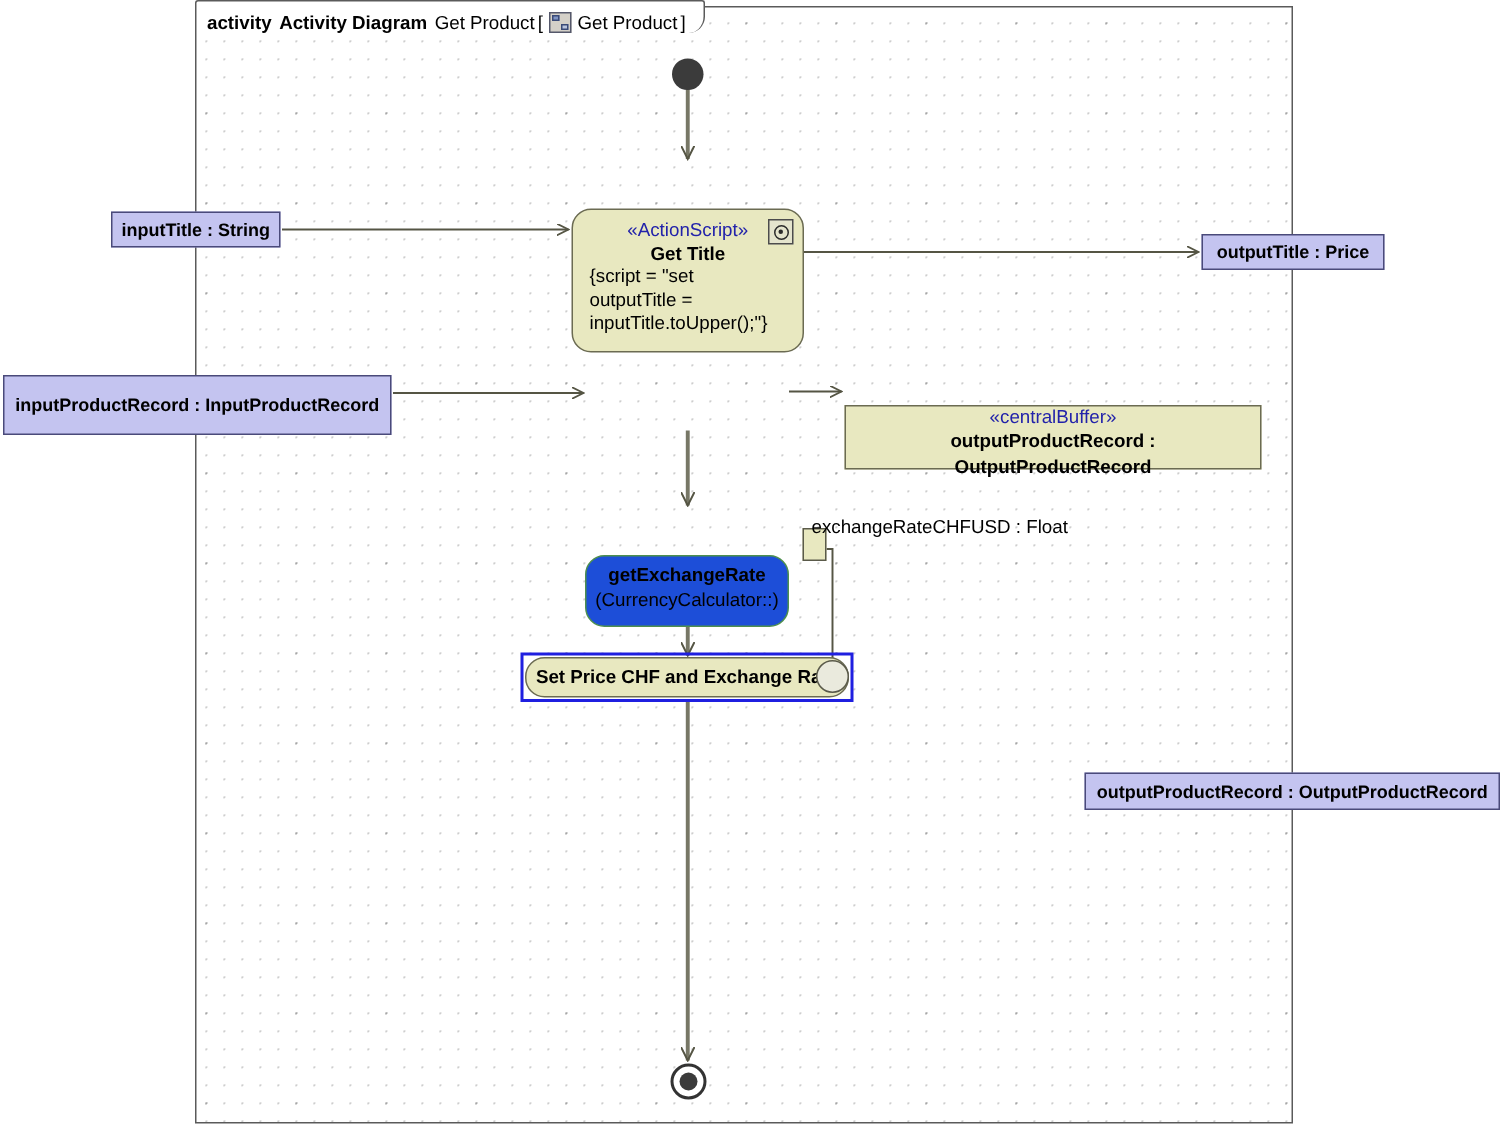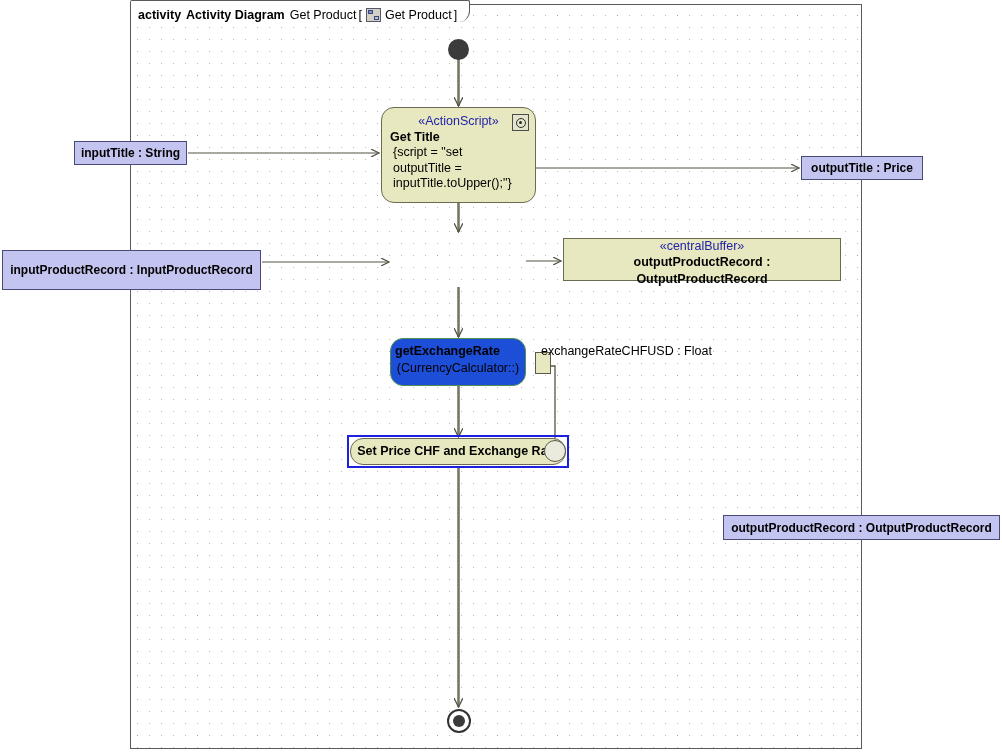--- a/index.html
+++ b/index.html
@@ -87,31 +87,32 @@
   
   .node {
     position: absolute;
     box-sizing: border-box;
     background: #e8e8c0;
     border: 1.4px solid #6b6b52;
     border-radius: 13px;
     font-size: 12.5px;
     color: #000;
     z-index: 4;
+    margin-top: 32px;
   }
   .node .stereo {
     color: #2222aa;
     font-weight: normal;
     text-align: center;
     font-size: 12.5px;
     line-height: 15px;
   }
   .node .ttl {
     font-weight: bold;
-    text-align: left;
+    text-align: center;
     line-height: 16px;
     font-size: 12.5px;
   }
   .node .body {
     text-align: left;
     line-height: 15.5px;
     font-size: 12.5px;
     padding-left: 3px;
   }
 

